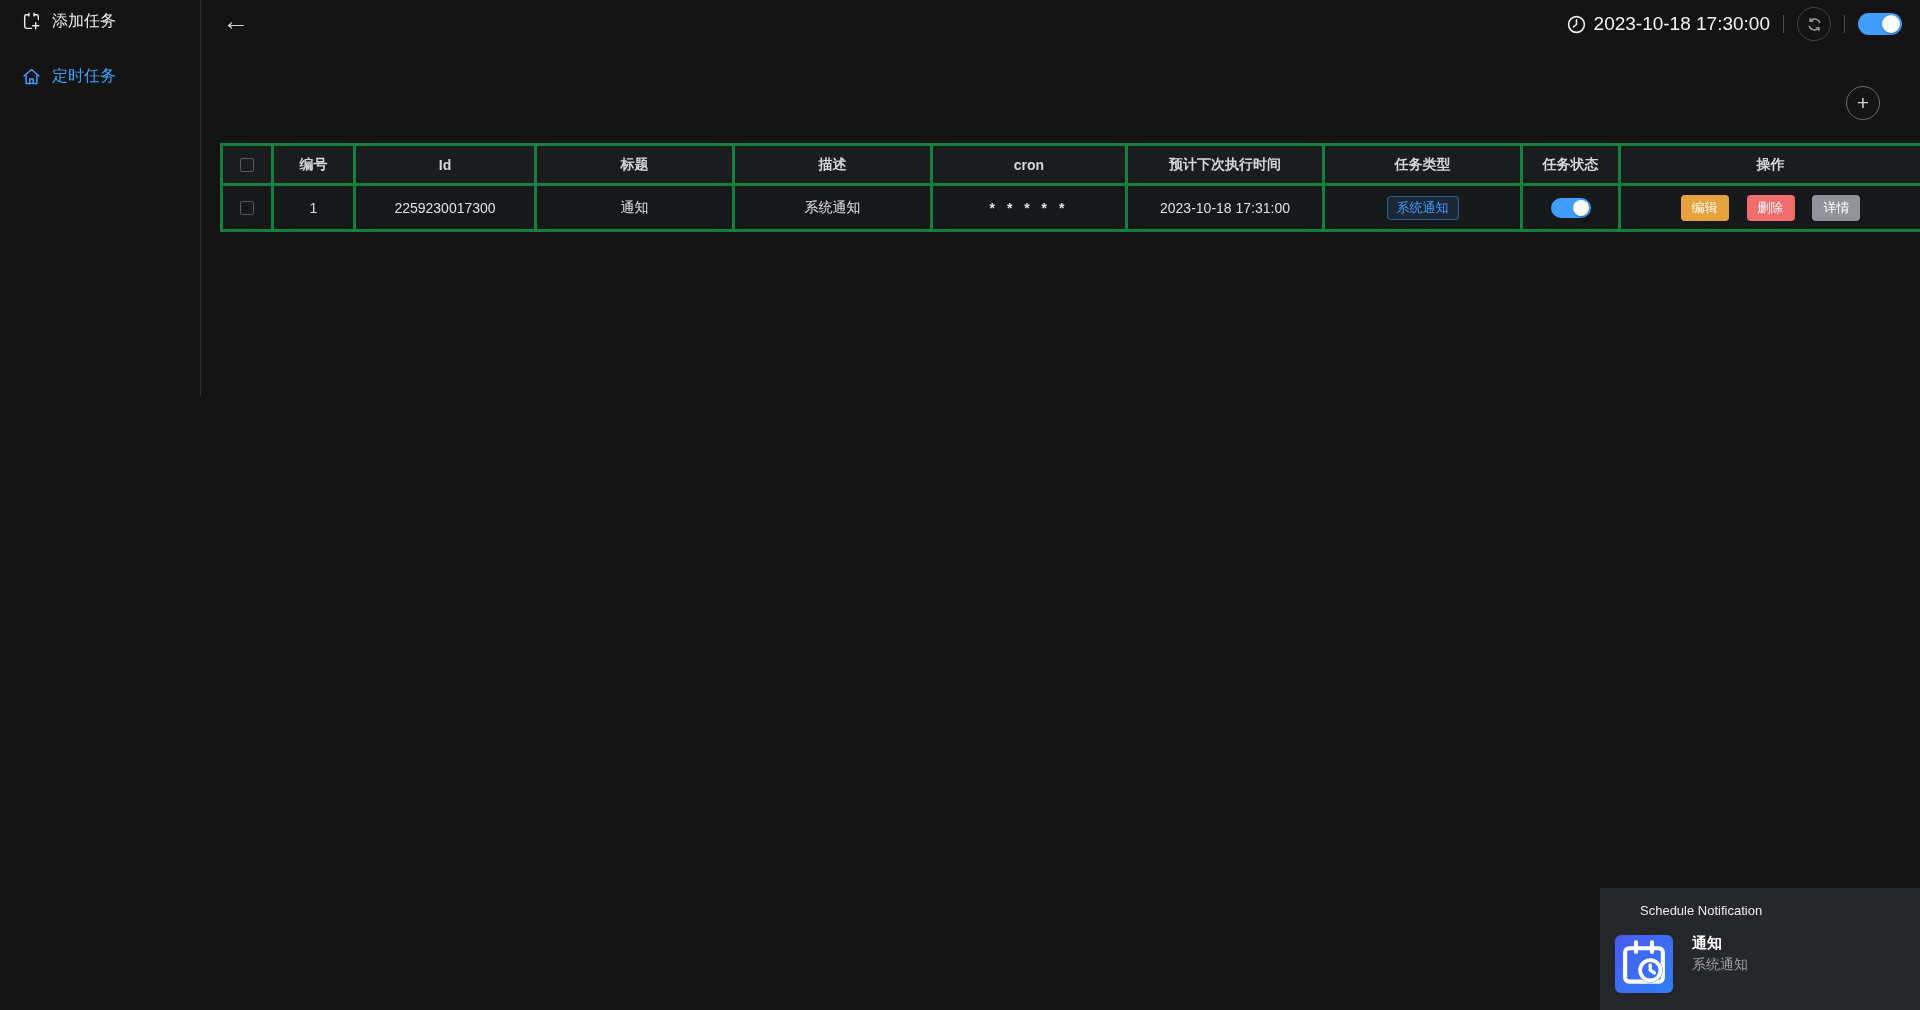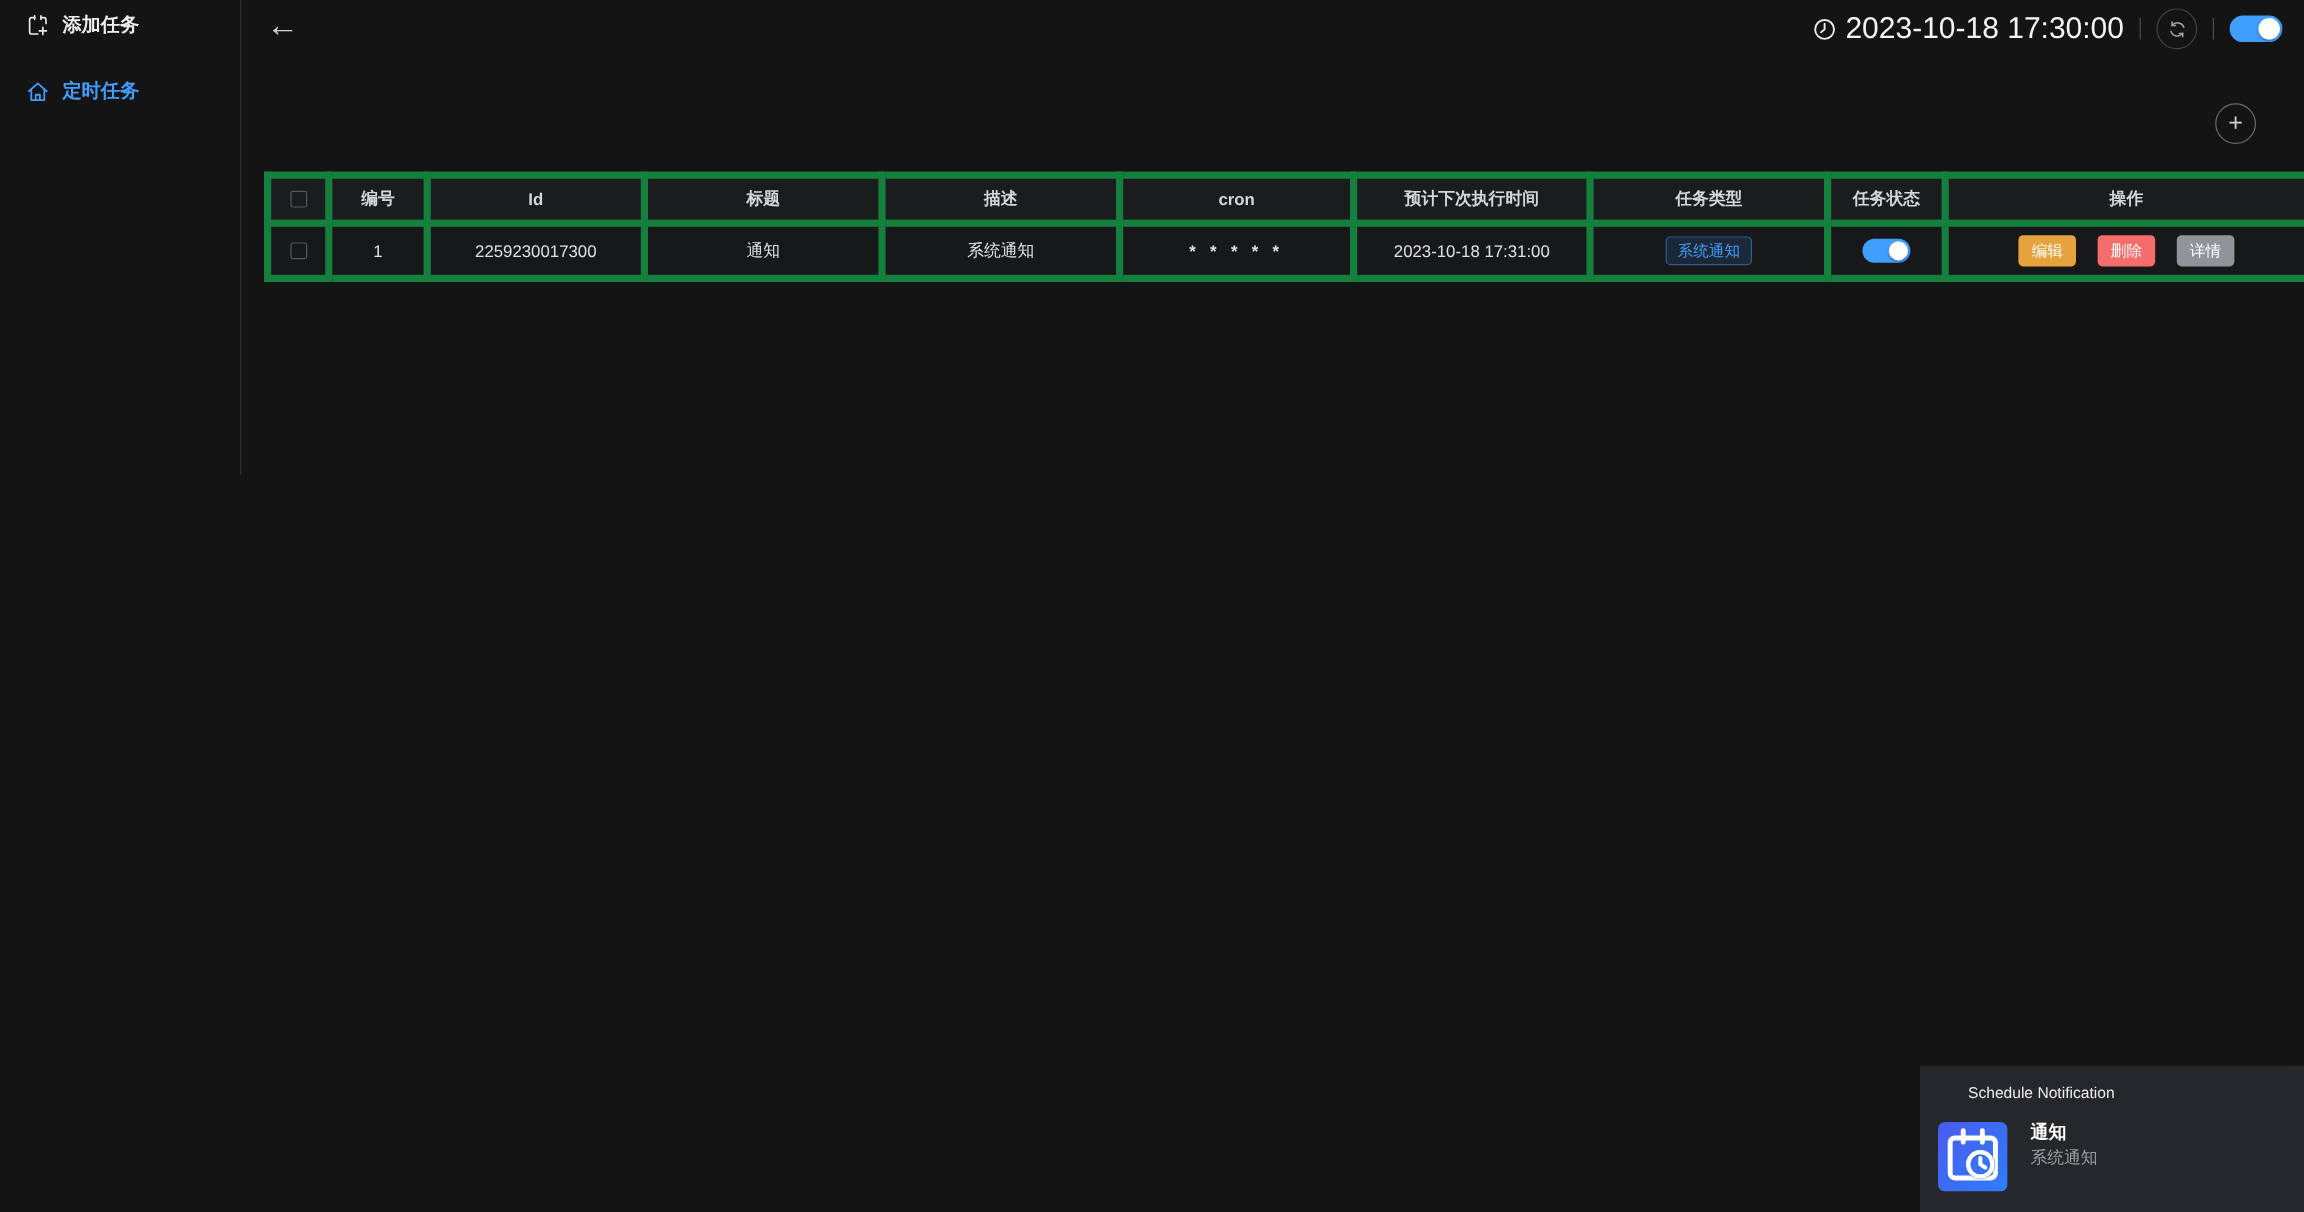--- a/index.html
+++ b/index.html
@@ -5,47 +5,47 @@
   * { margin:0; padding:0; box-sizing:border-box; }
   html,body { width:1920px; height:1010px; overflow:hidden; }
   body {
     background:#141414;
     font-family:"Liberation Sans","DejaVu Sans",sans-serif;
     color:#e0e1e3;
     position:relative;
   }
 
   
-  .sidebar { position:absolute; left:0; top:0; width:200px; height:882px;font-weight:bold; }
+  .sidebar { position:absolute; left:0; top:0; width:200px; height:882px; }
   .sidebar-divider { position:absolute; left:200px; top:0; width:1px; height:396px; background:#2e2f31; }
   .menu-item { position:absolute; left:21px; display:flex; align-items:center; gap:10px; font-size:16px; cursor:pointer; }
   .menu-item .mi-icon { width:21px; height:21px; display:block; }
   .menu-item.first { top:11px; color:#eceded; }
   .menu-item.active { top:66px; color:#409eff; }
 
   
   .back-arrow { position:absolute; left:222px; top:4px; font-size:27px; color:#d2d3d5; line-height:34px; cursor:pointer; }
   .topbar-right { position:absolute; right:18px; top:6px; height:36px; display:flex; align-items:center; gap:13px; }
-  .clock-time { display:flex; align-items:center; gap:7px; color:#f4f4f5; font-size:25px; }
+  .clock-time { display:flex; align-items:center; gap:7px; color:#f4f4f5; font-size:19px; }
   .v-sep { width:1px; height:18px; background:#4c4d50; }
   .refresh-btn { width:34px; height:34px; border-radius:50%; border:1px solid #434447; display:flex; align-items:center; justify-content:center; cursor:pointer; }
   .switch { position:relative; border-radius:11px; background:#409eff; cursor:pointer; }
   .switch .knob { position:absolute; top:2px; right:2px; background:#fff; border-radius:50%; box-shadow:0 1px 2px rgba(0,0,0,.35); }
   .switch.topbar-sw { width:44px; height:22px; }
   .switch.topbar-sw .knob { width:18px; height:18px; }
   .switch.row-sw { width:40px; height:20px; margin:0 auto; }
   .switch.row-sw .knob { width:16px; height:16px; }
 
   
   .add-btn { position:absolute; left:1846px; top:86px; width:34px; height:34px; border-radius:50%;
     border:1px solid #68696d; color:#cfd0d2; font-size:21px; line-height:31px; text-align:center; cursor:pointer; }
 
   
   .task-table { position:absolute; left:220px; top:143px; border-collapse:collapse; table-layout:fixed; width:1700px; background:#17181a; }
-  .task-table th, .task-table td { border:6px solid #15803d; text-align:center; vertical-align:middle; overflow:hidden; white-space:nowrap; }
+  .task-table th, .task-table td { border:3px solid #15803d; text-align:center; vertical-align:middle; overflow:hidden; white-space:nowrap; }
   .task-table th { height:40px; font-size:14px; font-weight:bold; color:#d4d6da; background:#1b1c1e; }
   .task-table td { height:46px; font-size:14px; color:#dfe0e2; }
   .checkbox { width:14px; height:14px; border:1px solid #56575b; border-radius:2px; margin:0 auto; background:transparent; cursor:pointer; }
   .stars { font-weight:bold; letter-spacing:4px; font-size:13px; }
   .tag { display:inline-block; height:24px; line-height:22px; padding:0 9px; font-size:13px; border-radius:4px;
     color:#409eff; background:rgba(64,158,255,.13); border:1px solid rgba(64,158,255,.45); cursor:pointer; }
   .op-btn { display:inline-block; height:26px; line-height:26px; padding:0 11px; margin:4px 7px; border-radius:4px;
     font-size:13px; color:#fff; cursor:pointer; }
   .op-edit { background:#e6a23c; }
   .op-del  { background:#f56c6c; }

